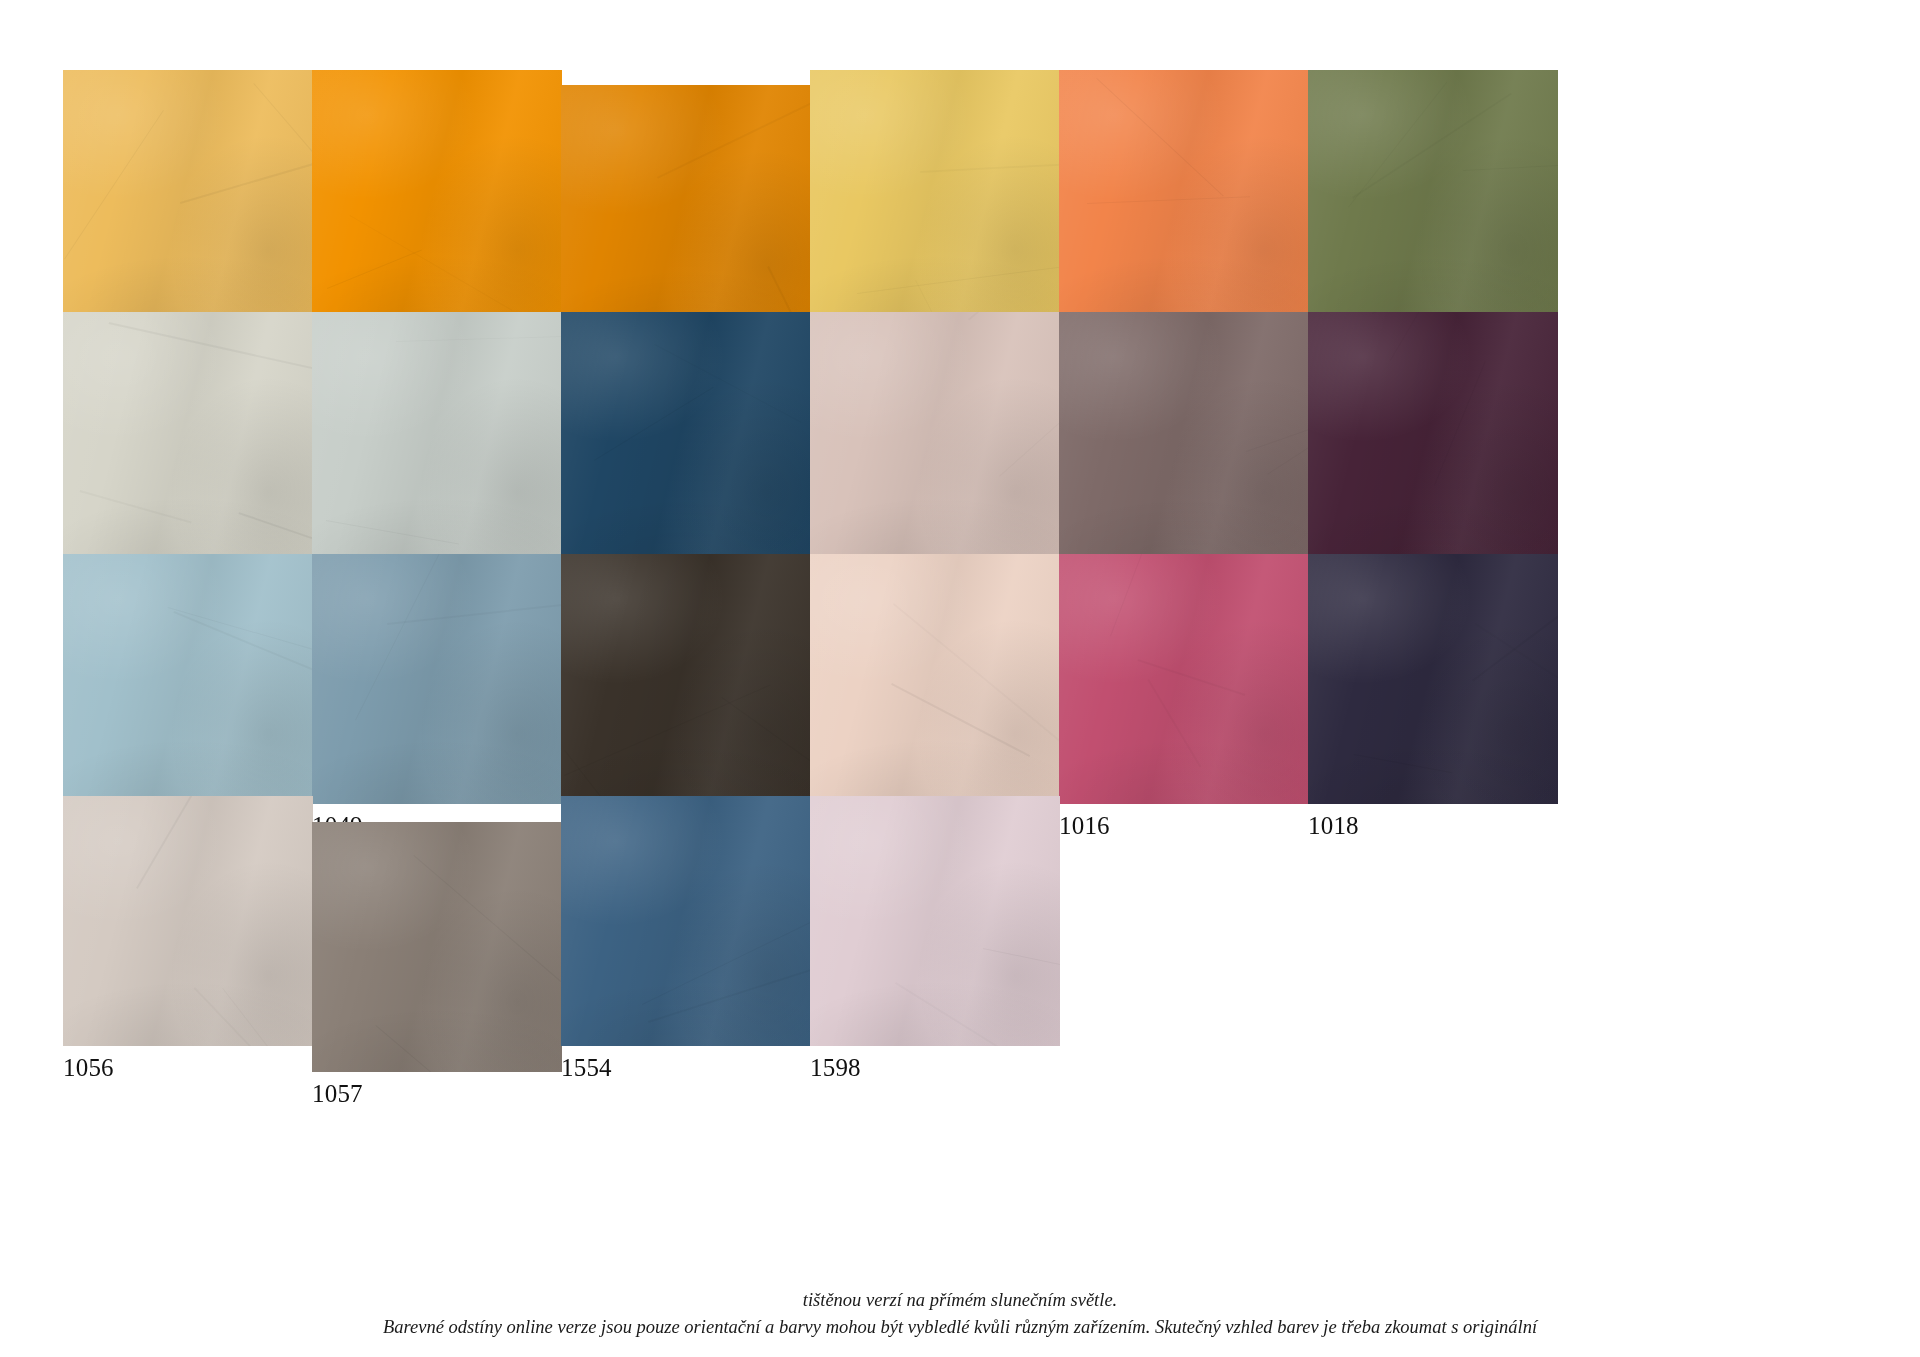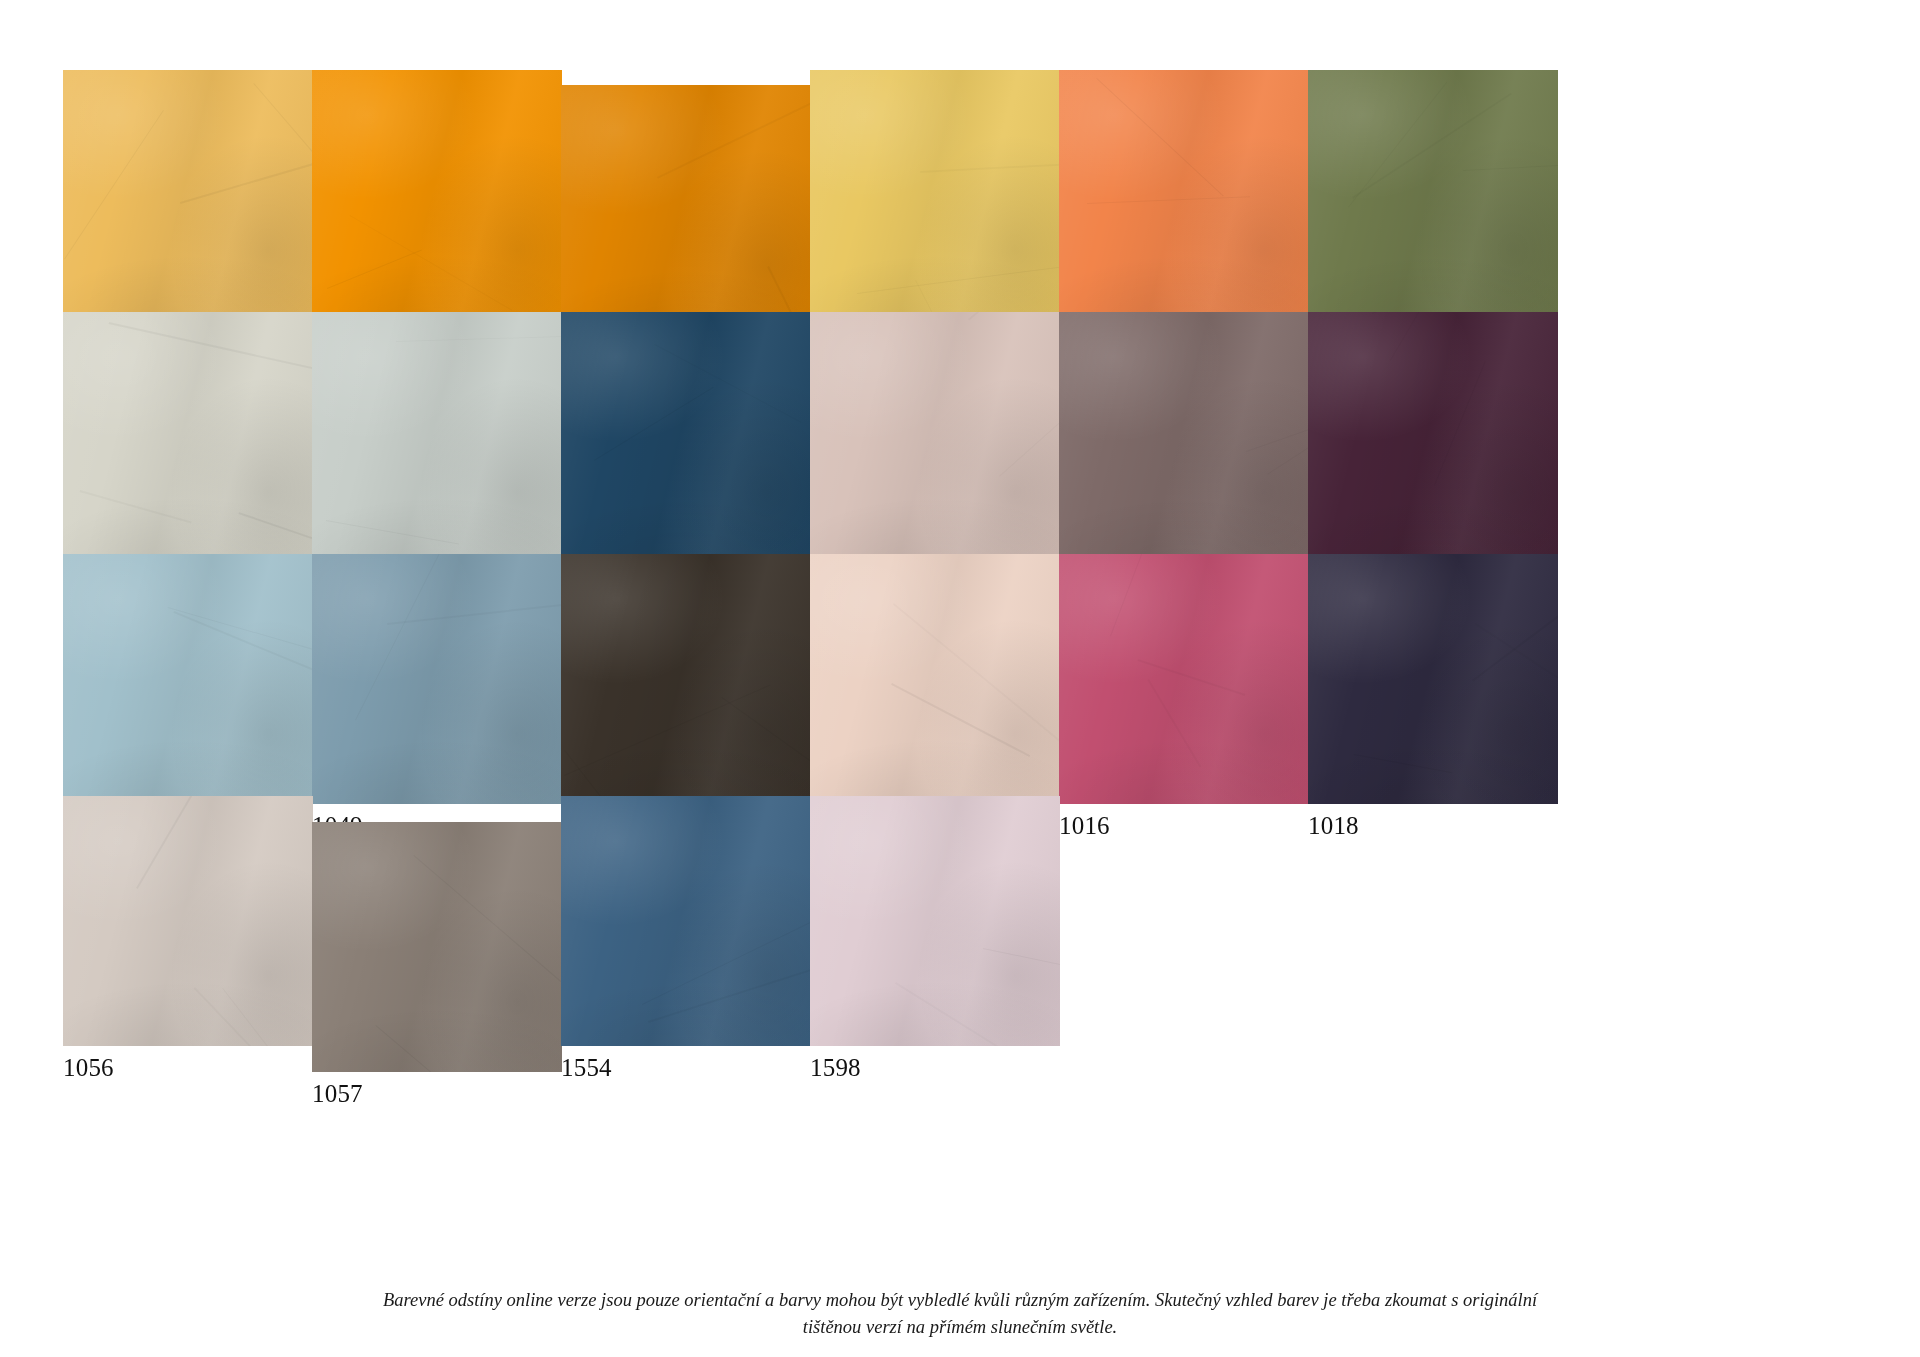--- a/index.html
+++ b/index.html
@@ -306,17 +306,17 @@
           <div class="tex a"></div>
           <div class="tex b"></div>
           <div class="crease" style="left: 172.62px; top: 151.793px; width: 108.326px; height: 1px; opacity: 0.37; transform: rotate(11.7deg);"></div>
           <div class="crease" style="left: 86.3757px; top: 185.668px; width: 221.263px; height: 2px; opacity: 0.19; transform: rotate(32deg);"></div>
         </div>
         <div class="swatch-label">1598</div>
       </div>
     </div>
 
   <div id="caption">
+    <span class="cap-line">tištěnou verzí na přímém slunečním světle.</span>
     <span class="cap-line">Barevné odstíny online verze jsou pouze orientační a barvy mohou být vybledlé kvůli různým zařízením.  Skutečný vzhled barev je třeba zkoumat s originální</span>
-    <span class="cap-line">tištěnou verzí na přímém slunečním světle.</span>
   </div>
 
 </div>
 
 </body></html>

